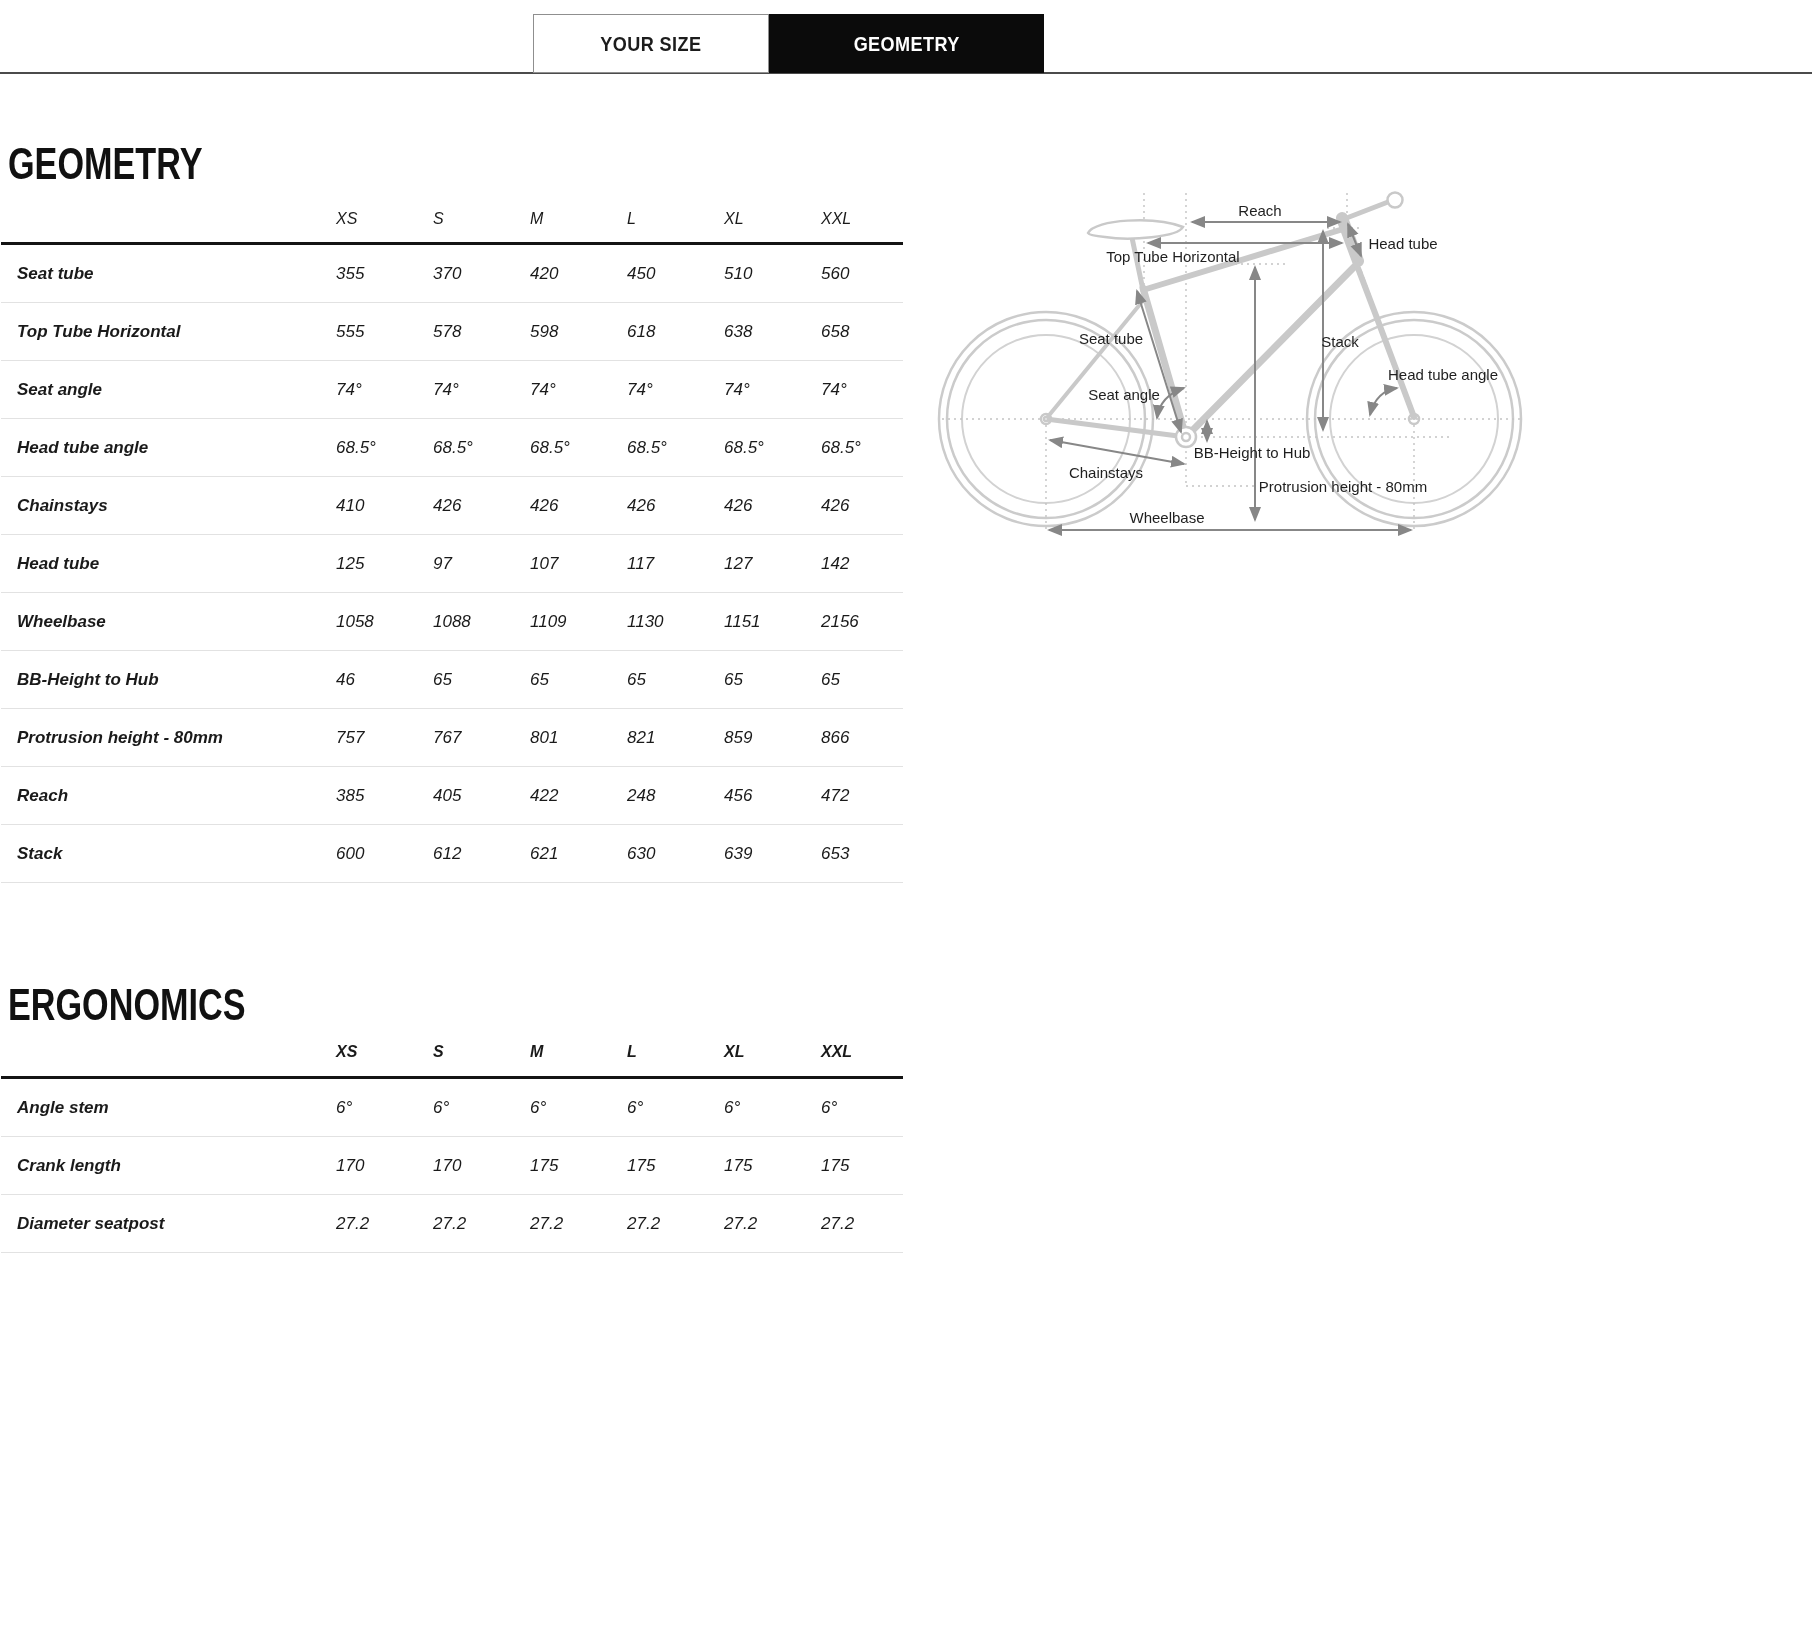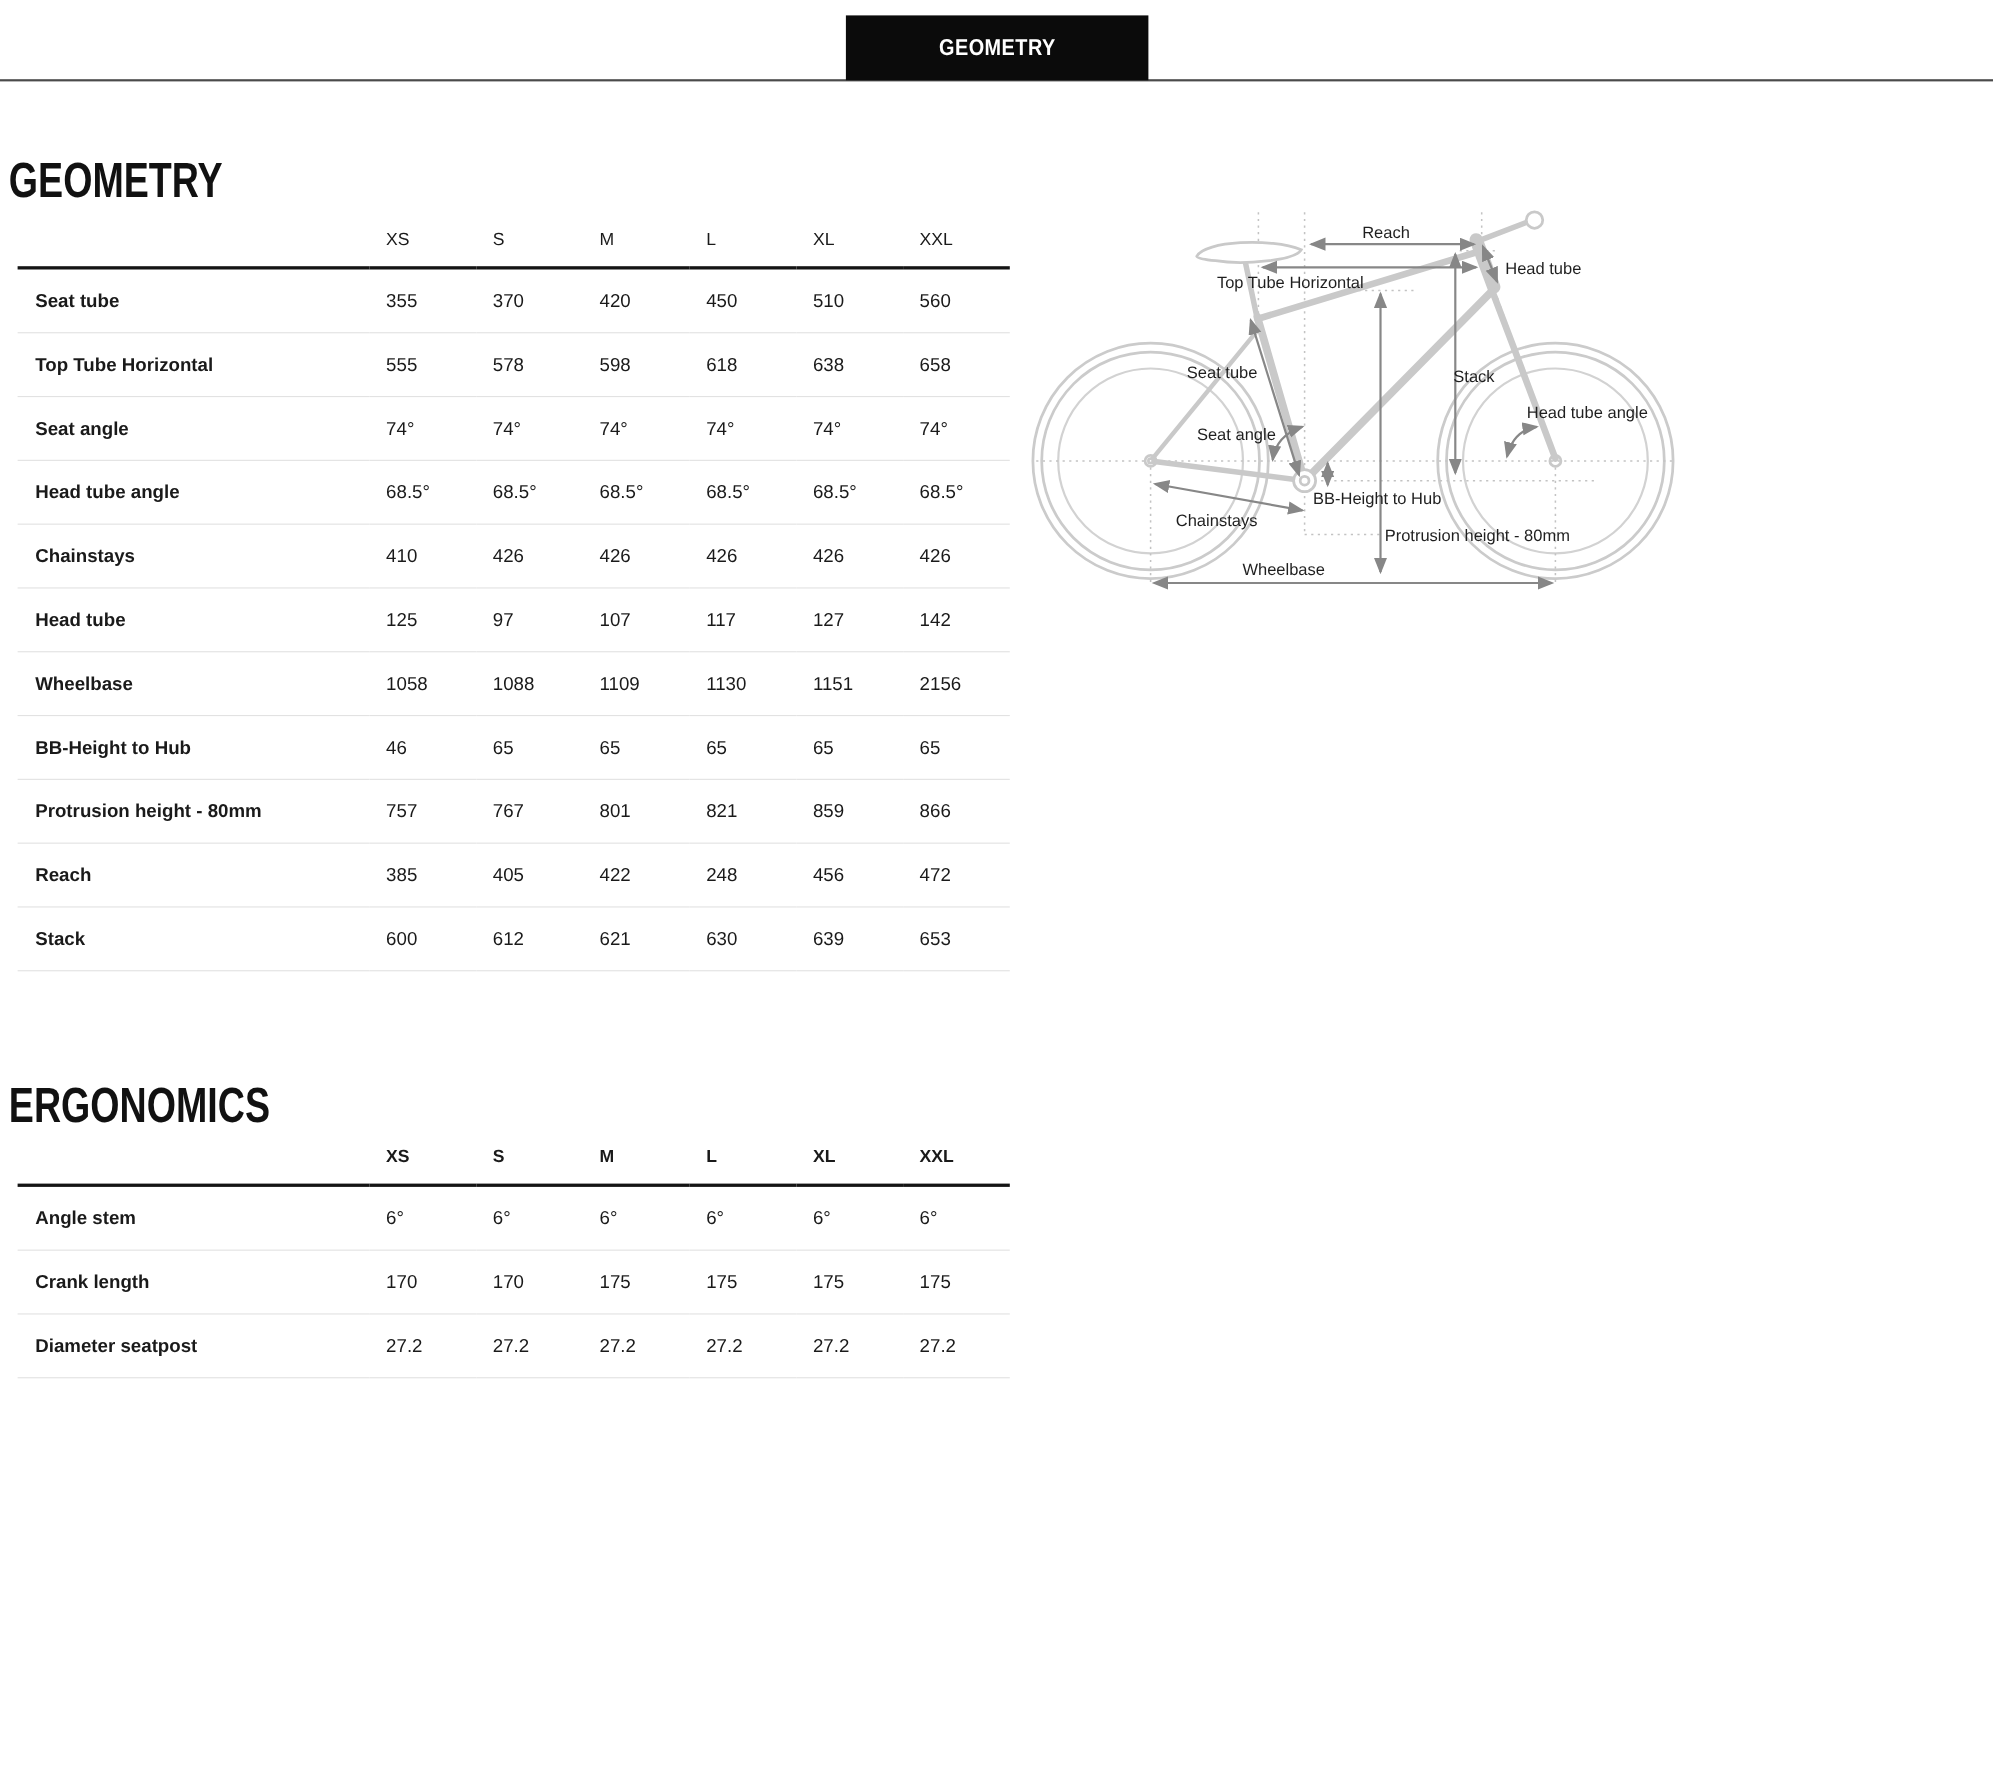--- a/index.html
+++ b/index.html
@@ -14,21 +14,21 @@
   .tab-yoursize{left:533px;width:236px;background:#fff;border:1px solid #8f8f8f;color:#1c1c1c;}
   .tab-geometry{left:769px;width:275px;background:#0b0b0b;color:#fff;}
 
   
   .section-title{position:absolute;left:8px;font-weight:700;font-size:45px;letter-spacing:0;
                  transform:scaleX(.76);transform-origin:left center;white-space:nowrap;color:#111;}
   #geo-title{top:108px;}
   #ergo-title{top:942px;}
 
   
-  table.spec{position:absolute;left:16px;width:900px;border-collapse:collapse;table-layout:fixed;}
+  table.spec{position:absolute;left:1px;width:900px;border-collapse:collapse;table-layout:fixed;font-style:italic;}
   #geo-table{top:195px;}
   #ergo-table{top:1028px;}
   table.spec th,table.spec td{text-align:left;font-size:17px;vertical-align:middle;
       white-space:nowrap;overflow:hidden;color:#1a1a1a;}
   table.spec col.c-label{width:320px;}
   table.spec col.c-size{width:97px;}
   table.spec thead th{height:47px;border-bottom:3px solid #141414;padding:0 0 0 15px;}
   #geo-table thead th{font-weight:400;font-size:16px;}
   #ergo-table thead th{font-weight:700;font-size:16px;height:48px;}
   table.spec thead th.rowlabel,table.spec tbody th.rowlabel{padding-left:16px;}
@@ -46,20 +46,23 @@
   .axis{fill:none;stroke:#c3c3c3;stroke-width:1.4;stroke-dasharray:4 4;}
   .arr{fill:none;stroke:#878787;stroke-width:2;marker-start:url(#ah);marker-end:url(#ah);}
   .dlabel{font-family:"Liberation Sans",sans-serif;font-size:15px;fill:#1f1f1f;}
 </style>
 </head>
 <body>
 
 <div id="page">
 
   <div class="tabline"></div>
+  <div class="tab tab-yoursize">
+    <span>YOUR SIZE</span>
+  </div>
   <div class="tab tab-geometry">
     <span>GEOMETRY</span>
   </div>
 
   <h1 id="geo-title" class="section-title">GEOMETRY</h1>
   <table id="geo-table" class="spec">
       <colgroup>
         <col class="c-label">
         <col class="c-size">
         <col class="c-size">

